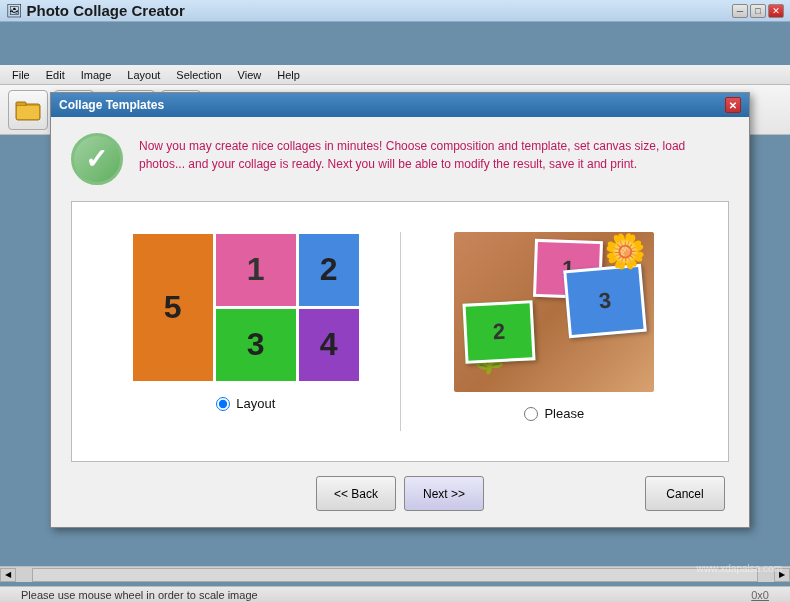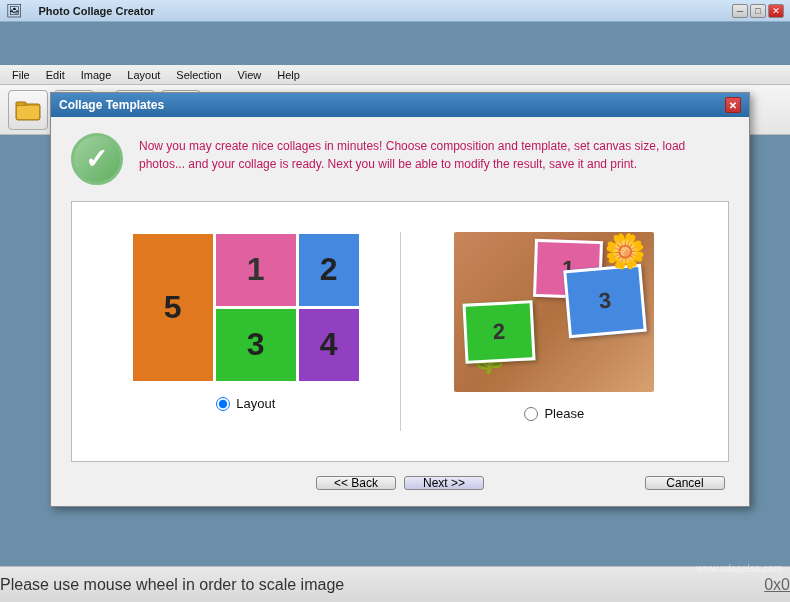--- a/index.html
+++ b/index.html
@@ -16,24 +16,24 @@
     
     .title-bar {
       background: linear-gradient(to bottom, #d0e4f7 0%, #b8d0e8 100%);
       height: 22px;
       display: flex;
       align-items: center;
       padding: 0 6px;
       border-bottom: 1px solid #8aabcc;
     }
     .title-bar-text {
-      font-size: 11px;
+      font-size: 15px;
       font-weight: bold;
       color: #1a1a1a;
-      margin-left: 16px;
+      margin-left: 4px;
     }
     .title-bar-controls {
       margin-left: auto;
       display: flex;
       gap: 2px;
     }
     .title-btn {
       width: 16px;
       height: 14px;
       background: linear-gradient(to bottom, #e8e8e8, #c8c8c8);
@@ -99,27 +99,27 @@
       height: calc(602px - 22px - 20px - 50px - 22px - 20px);
       background: #6b8fa8;
     }
 
     
     .status-bar {
       position: absolute;
       bottom: 0;
       left: 0;
       right: 0;
-      height: 36px;
+      height: 16px;
       background: linear-gradient(to bottom, #e8e8e8, #d8d8d8);
       border-top: 1px solid #bbb;
       display: flex;
       align-items: center;
-      padding: 0 0;
-      font-size: 16px;
+      padding: 0 21px;
+      font-size: 11px;
       color: #333;
     }
     .status-bar-right {
       margin-left: auto;
       color: #666;
       text-decoration: underline;
     }
 
     
     .scroll-area {
@@ -291,21 +291,21 @@
       font-size: 13px;
       color: #111;
     }
     .radio-input {
       width: 14px;
       height: 14px;
       cursor: pointer;
     }
     .btn {
       min-width: 80px;
-      height: 14px;
+      height: 35px;
       background: linear-gradient(to bottom, #f5f5f5, #d8d8d8);
       border: 1px solid #888;
       border-radius: 3px;
       padding: 0 12px;
       font-size: 12px;
       cursor: pointer;
       display: flex;
       align-items: center;
       justify-content: center;
     }

